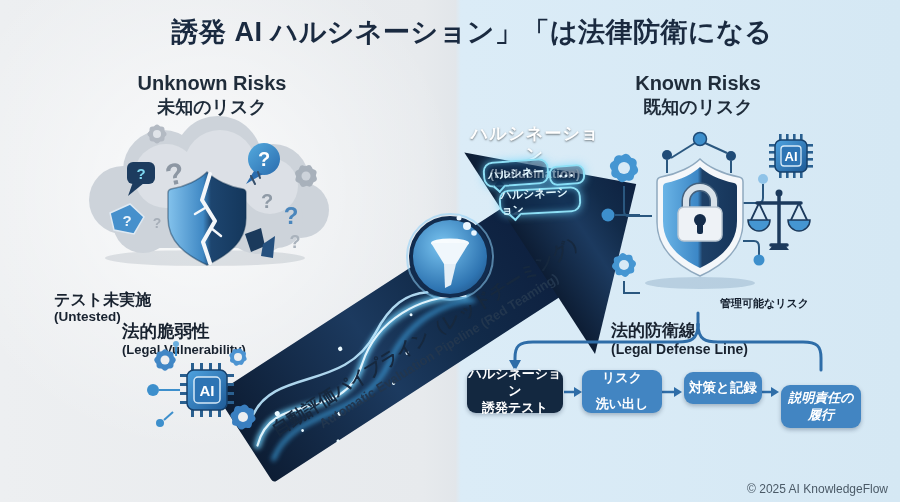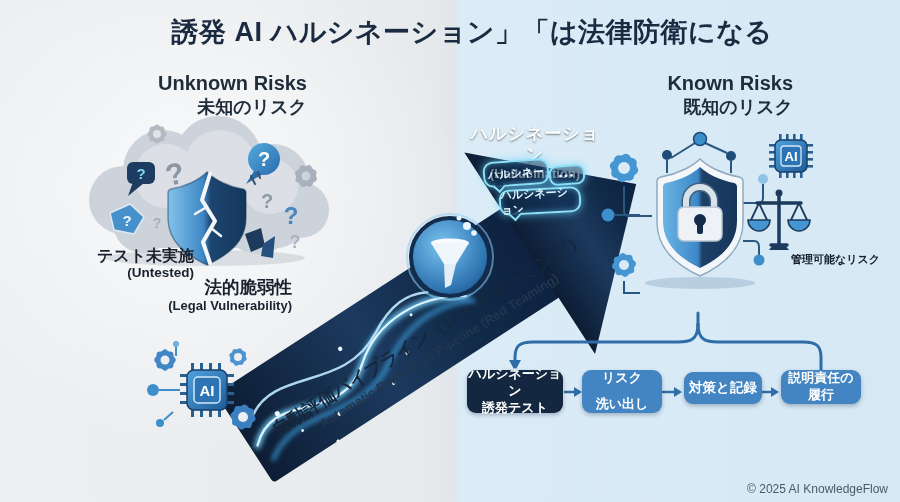--- a/index.html
+++ b/index.html
@@ -5,26 +5,26 @@
   html,body{margin:0;padding:0;background:#fff;}
   .canvas{
     position:relative;width:900px;height:502px;overflow:hidden;
     font-family:"Liberation Sans","DejaVu Sans",sans-serif;
     background:
       radial-gradient(circle at 22% 38%, rgba(255,255,255,.75), rgba(255,255,255,0) 34%),
       linear-gradient(90deg,#edeff1 0%,#e7eaed 47%,#e2e6ea 50.6%,#dbecf7 51.2%,#d5e8f4 100%);
   }
   .title{position:absolute;top:14px;left:0;right:0;text-align:center;
     font-size:27px;font-weight:800;color:#1a2a40;letter-spacing:.5px;margin-left:44px;}
-  .col-head{position:absolute;text-align:right;font-weight:800;color:#1f2c3a;line-height:1.3;}
+  .col-head{position:absolute;text-align:center;font-weight:800;color:#1f2c3a;line-height:1.3;}
   .col-head .en{font-size:20px;}
   .col-head .jp{font-size:18px;}
   #head-left{left:117px;top:70px;width:190px;}
   #head-right{left:603px;top:70px;width:190px;}
-  .lbl{position:absolute;text-align:right;color:#18222f;line-height:1.2;}
+  .lbl{position:absolute;text-align:left;color:#18222f;line-height:1.2;margin-top:44px;}
   .lbl .jp{font-weight:800;}
   .lbl .en{font-weight:600;}
   #lbl-untested{left:54px;top:246px;width:140px;}
   #lbl-untested .jp{font-size:16px;} #lbl-untested .en{font-size:13.5px;}
   #lbl-vuln{left:122px;top:277px;width:170px;}
   #lbl-vuln .jp{font-size:17.5px;} #lbl-vuln .en{font-size:13px;}
   #lbl-errors{left:30px;top:436px;width:360px;}
   #lbl-errors .jp{font-size:19px;} #lbl-errors .en{font-size:14px;}
   #lbl-defense{left:611px;top:277px;width:170px;}
   #lbl-defense .jp{font-size:17px;} #lbl-defense .en{font-size:14px;}
@@ -48,21 +48,21 @@
   #pipeline-caption{position:absolute;left:248px;top:322px;width:370px;text-align:center;
     transform:rotate(-32deg);color:#16283e;line-height:1.25;}
   #pipeline-caption .pc-jp{font-size:18px;font-weight:800;}
   #pipeline-caption .pc-en{font-size:13px;font-weight:600;color:#22364e;}
   .flow-box{position:absolute;border-radius:9px;color:#fff;font-weight:700;font-size:13px;line-height:1.3;
     display:flex;flex-direction:column;align-items:center;justify-content:center;text-align:center;
     box-shadow:0 2px 4px rgba(20,40,70,.3);}
   #fb1{left:467px;top:370px;width:96px;height:43px;background:#132840;}
   #fb2{left:582px;top:370px;width:80px;height:43px;background:#4285c2;justify-content:space-between;}
   #fb3{left:684px;top:372px;width:78px;height:32px;background:#4285c2;font-size:13.5px;}
-  #fb4{left:781px;top:370px;width:80px;height:34px;background:#4285c2;}
+  #fb4{left:781px;top:385px;width:80px;height:43px;background:#4285c2;font-style:italic;}
   #copyright{position:absolute;right:12px;bottom:6px;font-size:12px;color:#4b5a67;margin-top:8px;}
   svg.art{position:absolute;overflow:visible;}
 </style>
 </head>
 <body>
 
 <div class="canvas">
 
   <svg width="0" height="0" style="position:absolute">
     <defs>
@@ -341,20 +341,24 @@
       <path d="M160 97 A11 11 0 0 0 182 97 Z" fill="#4596d2" stroke-width="1.5"></path>
       <line x1="211" y1="80" x2="203" y2="97" stroke-width="1.8"></line>
         <line x1="211" y1="80" x2="219" y2="97" stroke-width="1.8"></line>
       <path d="M200 97 A11 11 0 0 0 222 97 Z" fill="#4596d2" stroke-width="1.5"></path>
       <line x1="183" y1="122" x2="199" y2="122" stroke-width="3.5"></line>
       <polygon points="181,127 201,127 197,122 185,122" fill="#1c3a5c" stroke="none"></polygon>
     </g>
   </svg>
 
   <div class="lbl" id="lbl-manageable">管理可能なリスク</div>
+  <div class="lbl" id="lbl-defense">
+    <div class="jp">法的防衛線</div>
+    <div class="en">(Legal Defense Line)</div>
+  </div>
 
   <svg class="art" style="left:440px;top:300px" width="450" height="120" viewBox="0 0 450 120">
     <g fill="none" stroke="#2e6da8" stroke-width="3" stroke-linecap="round">
       <path d="M258 13 L258 26"></path>
       <path d="M258 24 C258 40 250 42 238 42 L93 42 C79 42 75 46 75 58 L75 61"></path>
       <path d="M258 24 C258 40 266 42 278 42 L363 42 C377 42 381 46 381 58 L381 70"></path>
     </g>
     <polygon points="69,60 81,60 75,71" fill="#2e6da8"></polygon>
     <g stroke="#2e6da8" stroke-width="2.5">
       <line x1="124" y1="92" x2="134" y2="92"></line>

